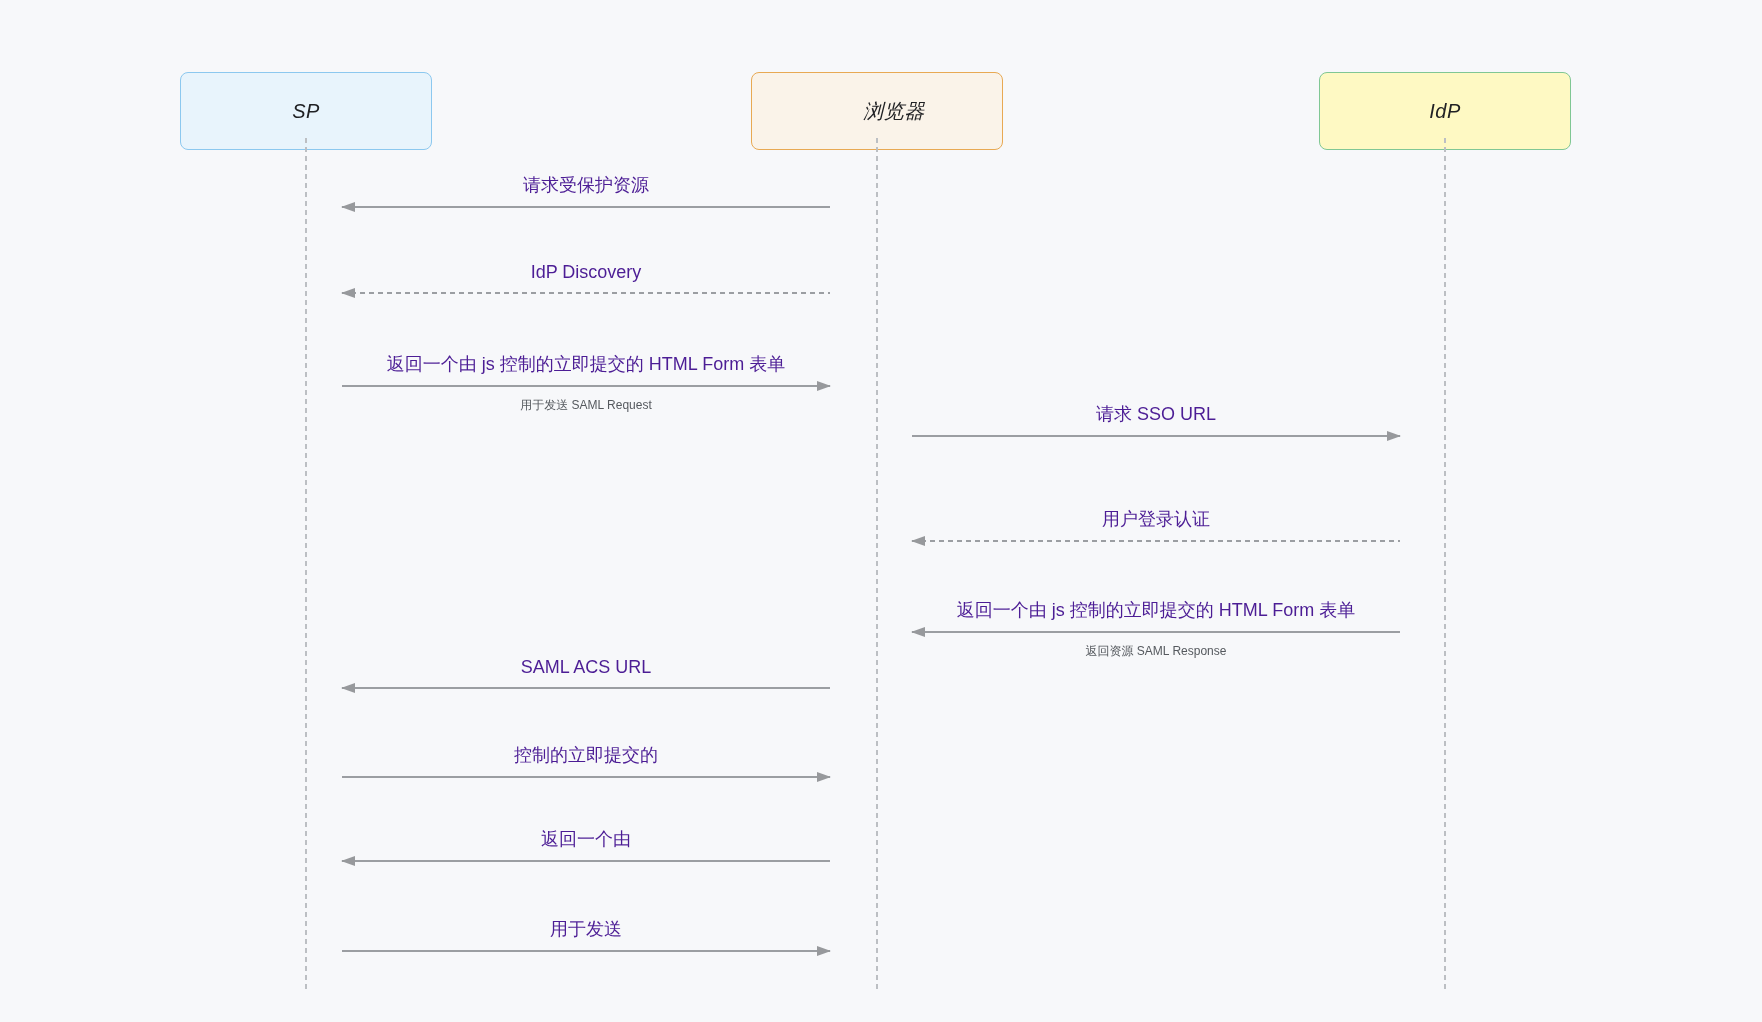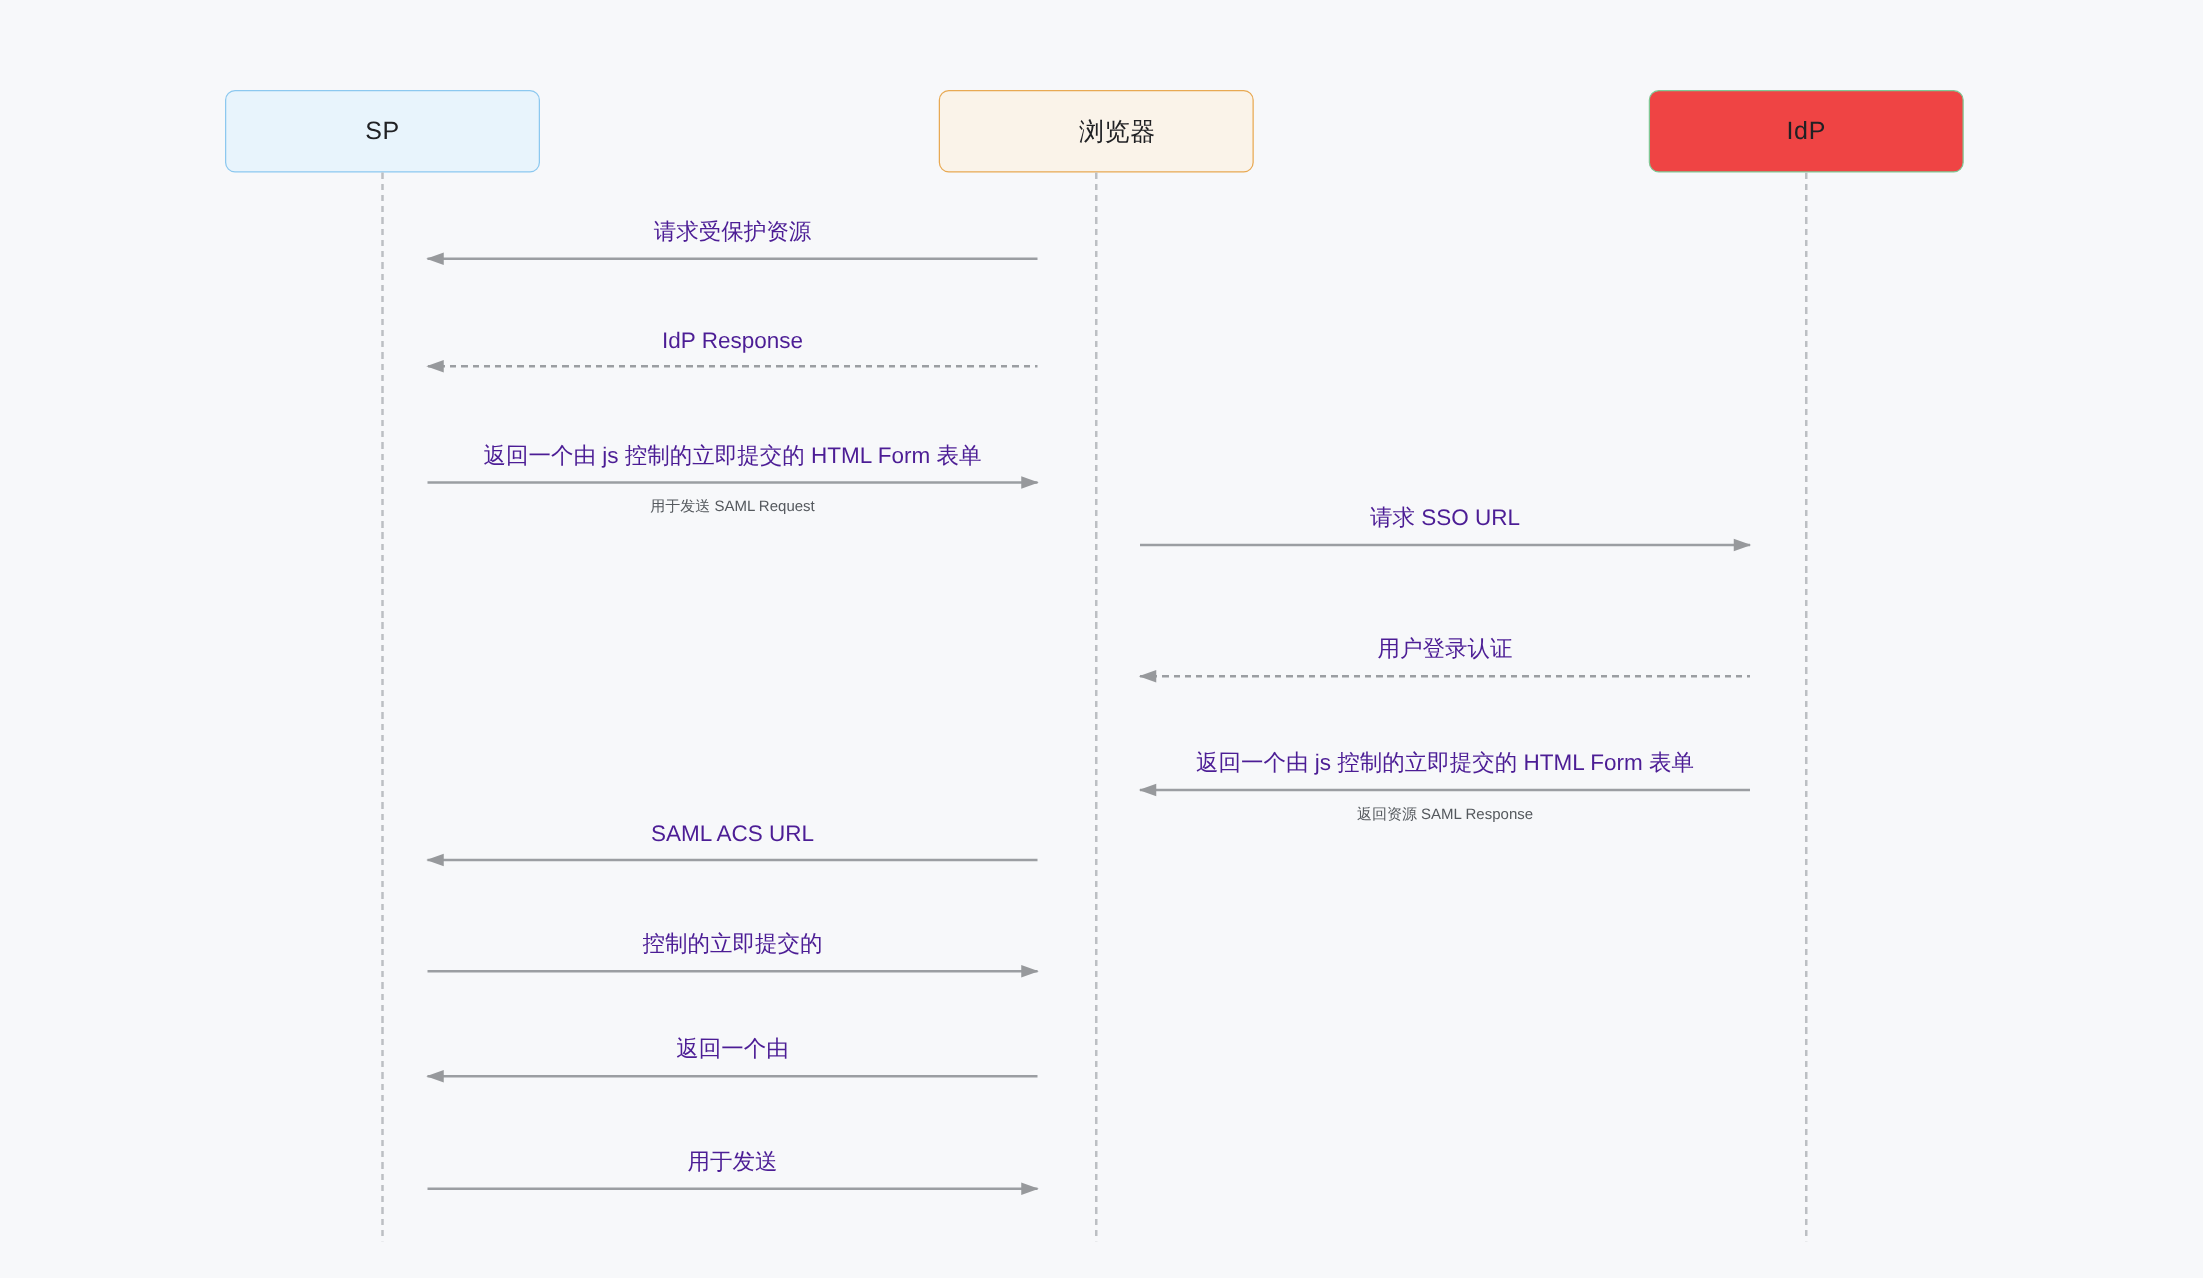--- a/index.html
+++ b/index.html
@@ -11,30 +11,31 @@
     height: 1022px;
     background: #f7f8fa;
     overflow: hidden;
   }
 
   
   .actor {
     position: absolute;
     top: 72px;
     width: 252px;
-    height: 66px;
+    height: 78px;
     box-sizing: border-box;
     border: 1.5px solid #999;
     border-radius: 8px;
     display: flex;
     align-items: center;
     justify-content: center;
     font-size: 20px;
     color: #202124;
     letter-spacing: 0.5px;
+    font-style: italic;
   }
   .actor-sp      { left: 180px; }
   .actor-browser { left: 751px; padding-left: 34px; }
   .actor-idp     { left: 1319px; }
 
   
   .lifeline {
     position: absolute;
     top: 138px;
     width: 2px;
@@ -91,36 +92,36 @@
 <body>
 
 <div class="canvas">
 
   <div class="actor actor-sp" style="background: rgb(232, 244, 252); border-color: rgb(140, 200, 239);">
     <span>SP</span>
   </div>
   <div class="actor actor-browser" style="background: rgb(250, 243, 233); border-color: rgb(232, 169, 83);">
     <span>浏览器</span>
   </div>
-  <div class="actor actor-idp" style="background: #ef4444; border-color: rgb(128, 199, 148);">
+  <div class="actor actor-idp" style="background: #fef9c3; border-color: rgb(128, 199, 148);">
     <span>IdP</span>
   </div>
 
   <div class="lifeline lifeline-sp"></div>
   <div class="lifeline lifeline-browser"></div>
   <div class="lifeline lifeline-idp"></div>
 
   <div class="msg" style="left:342px; top:206px; width:488px;">
     <div class="msg-label">请求受保护资源</div>
     <div class="msg-line"></div>
     <span class="arrowhead left"></span>
   </div>
 
   <div class="msg" style="left:342px; top:292px; width:488px;">
-    <div class="msg-label">IdP Response</div>
+    <div class="msg-label">IdP Discovery</div>
     <div class="msg-line dashed"></div>
     <span class="arrowhead left"></span>
   </div>
 
   <div class="msg" style="left:342px; top:385px; width:488px;">
     <div class="msg-label">返回一个由 js 控制的立即提交的 HTML Form 表单</div>
     <div class="msg-line"></div>
     <span class="arrowhead right"></span>
     <div class="msg-label2">用于发送 SAML Request</div>
   </div>

